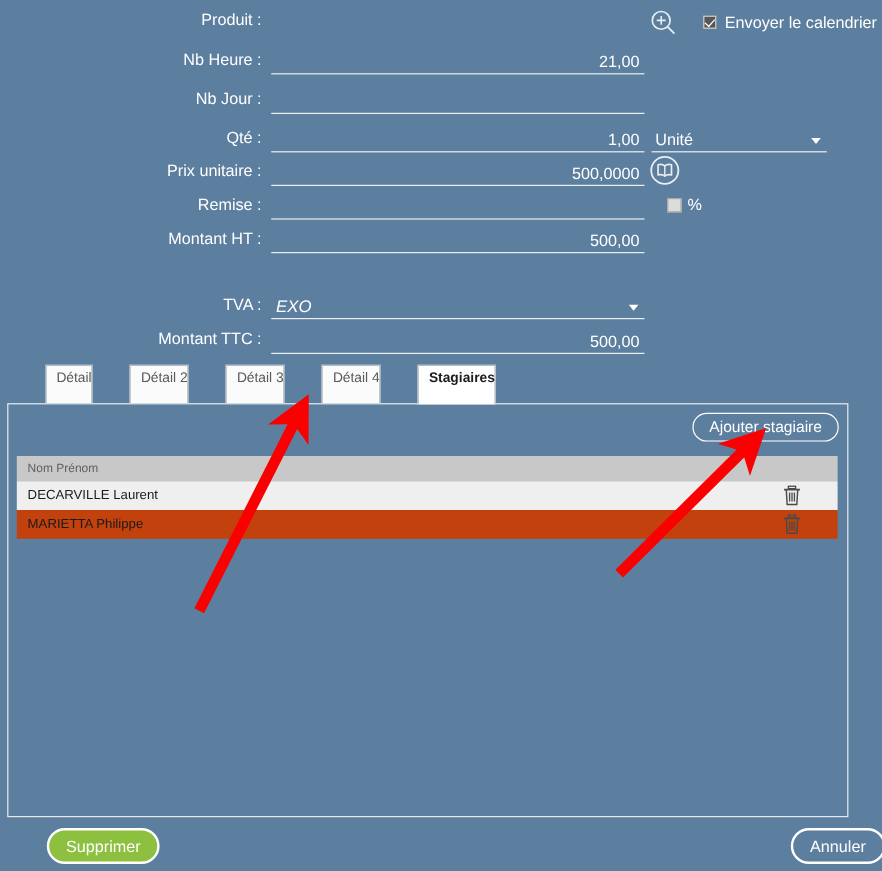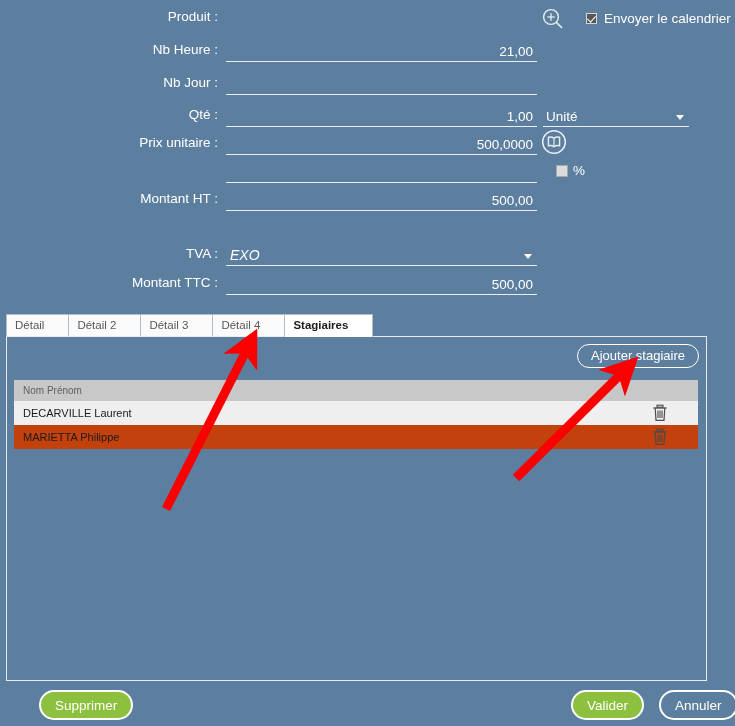--- a/index.html
+++ b/index.html
@@ -149,26 +149,27 @@
     height: 21px;
     display: flex;
     align-items: flex-end;
   }
   .tab {
     background: #fbfbfb;
     border: 1px solid #b4bcc4;
     border-bottom: none;
     font-size: 11.5px;
     color: #59585a;
-    padding: 3px 24px 3px 8px;
+    padding: 3px 0 3px 8px;
     line-height: 14px;
     margin-right: -1px;
     white-space: nowrap;
     box-sizing: border-box;
-    height: 23px;
+    height: 33px;
+    margin-left: 32px;
   }
   .tab.active {
     background: #ffffff;
     color: #1d1d1d;
     font-weight: bold;
     position: relative;
     z-index: 3;
   }
 
   
@@ -325,20 +326,21 @@
     <div class="icon-btn" style="left:541px; top:129px;">
       <svg width="26" height="26" viewBox="0 0 26 26">
         <circle cx="13" cy="13" r="11.3" fill="none" stroke="#e9eef2" stroke-width="1.5"></circle>
         <path d="M13 9.2 C11.4 7.9 9.2 7.9 7.4 8.3 L7.4 16.8 C9.2 16.4 11.4 16.4 13 17.7
                  C14.6 16.4 16.8 16.4 18.6 16.8 L18.6 8.3 C16.8 7.9 14.6 7.9 13 9.2 Z" fill="none" stroke="#e9eef2" stroke-width="1.4" stroke-linejoin="round"></path>
         <line x1="13" y1="9.2" x2="13" y2="17.7" stroke="#e9eef2" stroke-width="1.2"></line>
       </svg>
     </div>
 
     <div class="form-row" style="top:160px;">
+      <div class="f-label">Remise :</div>
       <div class="f-field">
         <span class="f-value"></span>
       </div>
     </div>
 
     <div class="pct-wrap">
       <span class="pct-box"></span>
       <span class="pct-label">%</span>
     </div>
 
@@ -404,21 +406,20 @@
             <line x1="8" y1="7.5" x2="8" y2="15" stroke="#4a4a4a" stroke-width="1.1"></line>
             <line x1="10" y1="7.5" x2="10" y2="15" stroke="#4a4a4a" stroke-width="1.1"></line>
             <line x1="12" y1="7.5" x2="12" y2="15" stroke="#4a4a4a" stroke-width="1.1"></line>
           </svg>
         </span>
       </div>
     </div>
   </div>
 
   <button class="btn green" id="btn-supprimer">Supprimer</button>
-  <button class="btn green" id="btn-valider">Valider</button>
   <button class="btn" id="btn-annuler">Annuler</button>
 
   <svg class="arrows" width="735" height="726" viewBox="0 0 735 726">
     <defs>
       <marker id="ah" markerWidth="4.2" markerHeight="4.2" refX="2.4" refY="2.1" orient="auto">
         <path d="M0,0 L4.2,2.1 L0,4.2 L1.1,2.1 Z" fill="#fb0000"></path>
       </marker>
     </defs>
     <line x1="166" y1="509" x2="250" y2="343" stroke="#fb0000" stroke-width="9" marker-end="url(#ah)"></line>
     <line x1="516" y1="478" x2="627" y2="368" stroke="#fb0000" stroke-width="9" marker-end="url(#ah)"></line>

